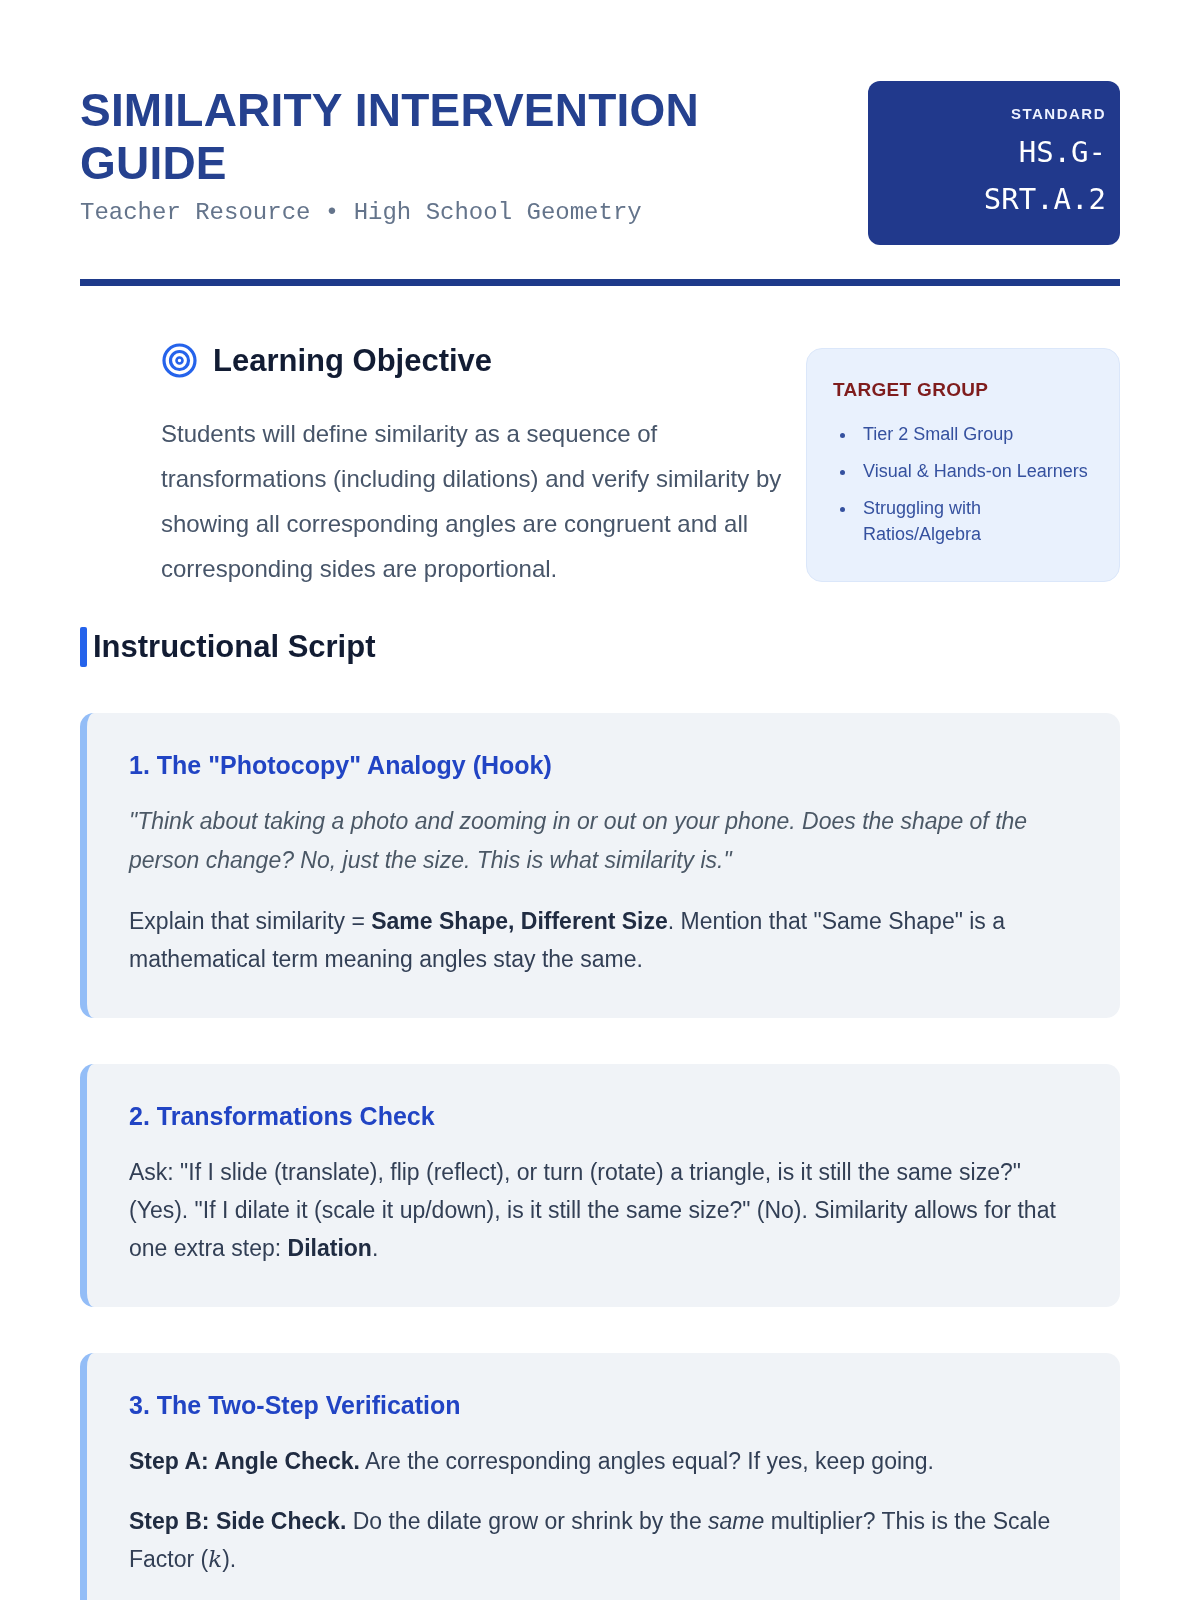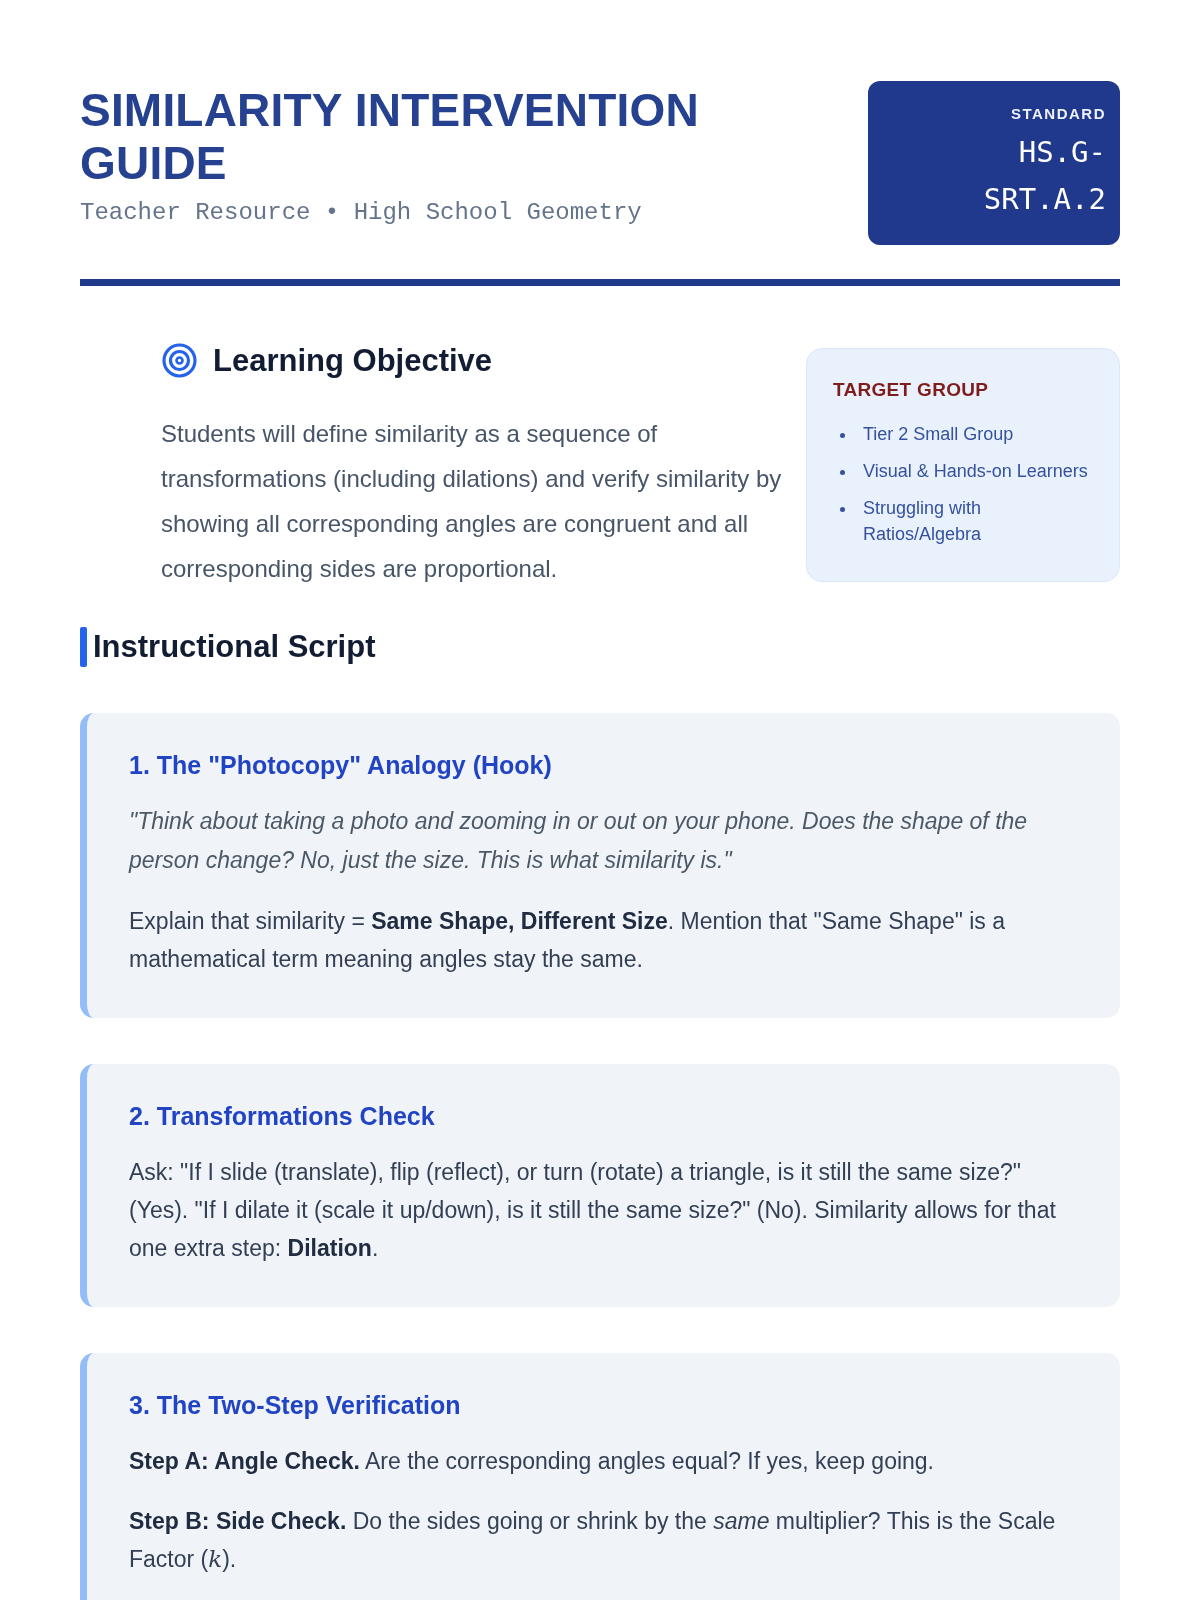--- a/index.html
+++ b/index.html
@@ -130,16 +130,16 @@
   </div>
 
   <div class="card">
     <div class="card-title">2. Transformations Check</div>
     <div class="card-text"><span>Ask: "If I slide (translate), flip (reflect), or turn (rotate) a triangle, is it still the same size?" (Yes). "If I dilate it (scale it up/down), is it still the same size?" (No). Similarity allows for that one extra step: </span><span class="seg-bold">Dilation</span><span>.</span></div>
   </div>
 
   <div class="card">
     <div class="card-title">3. The Two-Step Verification</div>
     <div class="card-text"><span class="seg-bold">Step A: Angle Check.</span><span> Are the corresponding angles equal? If yes, keep going.</span></div>
-    <div class="card-text"><span class="seg-bold">Step B: Side Check.</span><span> Do the sides going or shrink by the </span><span class="seg-italic">same</span><span> multiplier? This is the Scale Factor (</span><span class="seg-math">k</span><span>).</span></div>
+    <div class="card-text"><span class="seg-bold">Step B: Side Check.</span><span> Do the dilate grow or shrink by the </span><span class="seg-italic">same</span><span> multiplier? This is the Scale Factor (</span><span class="seg-math">k</span><span>).</span></div>
   </div>
 
 </div>
 
 </body></html>

